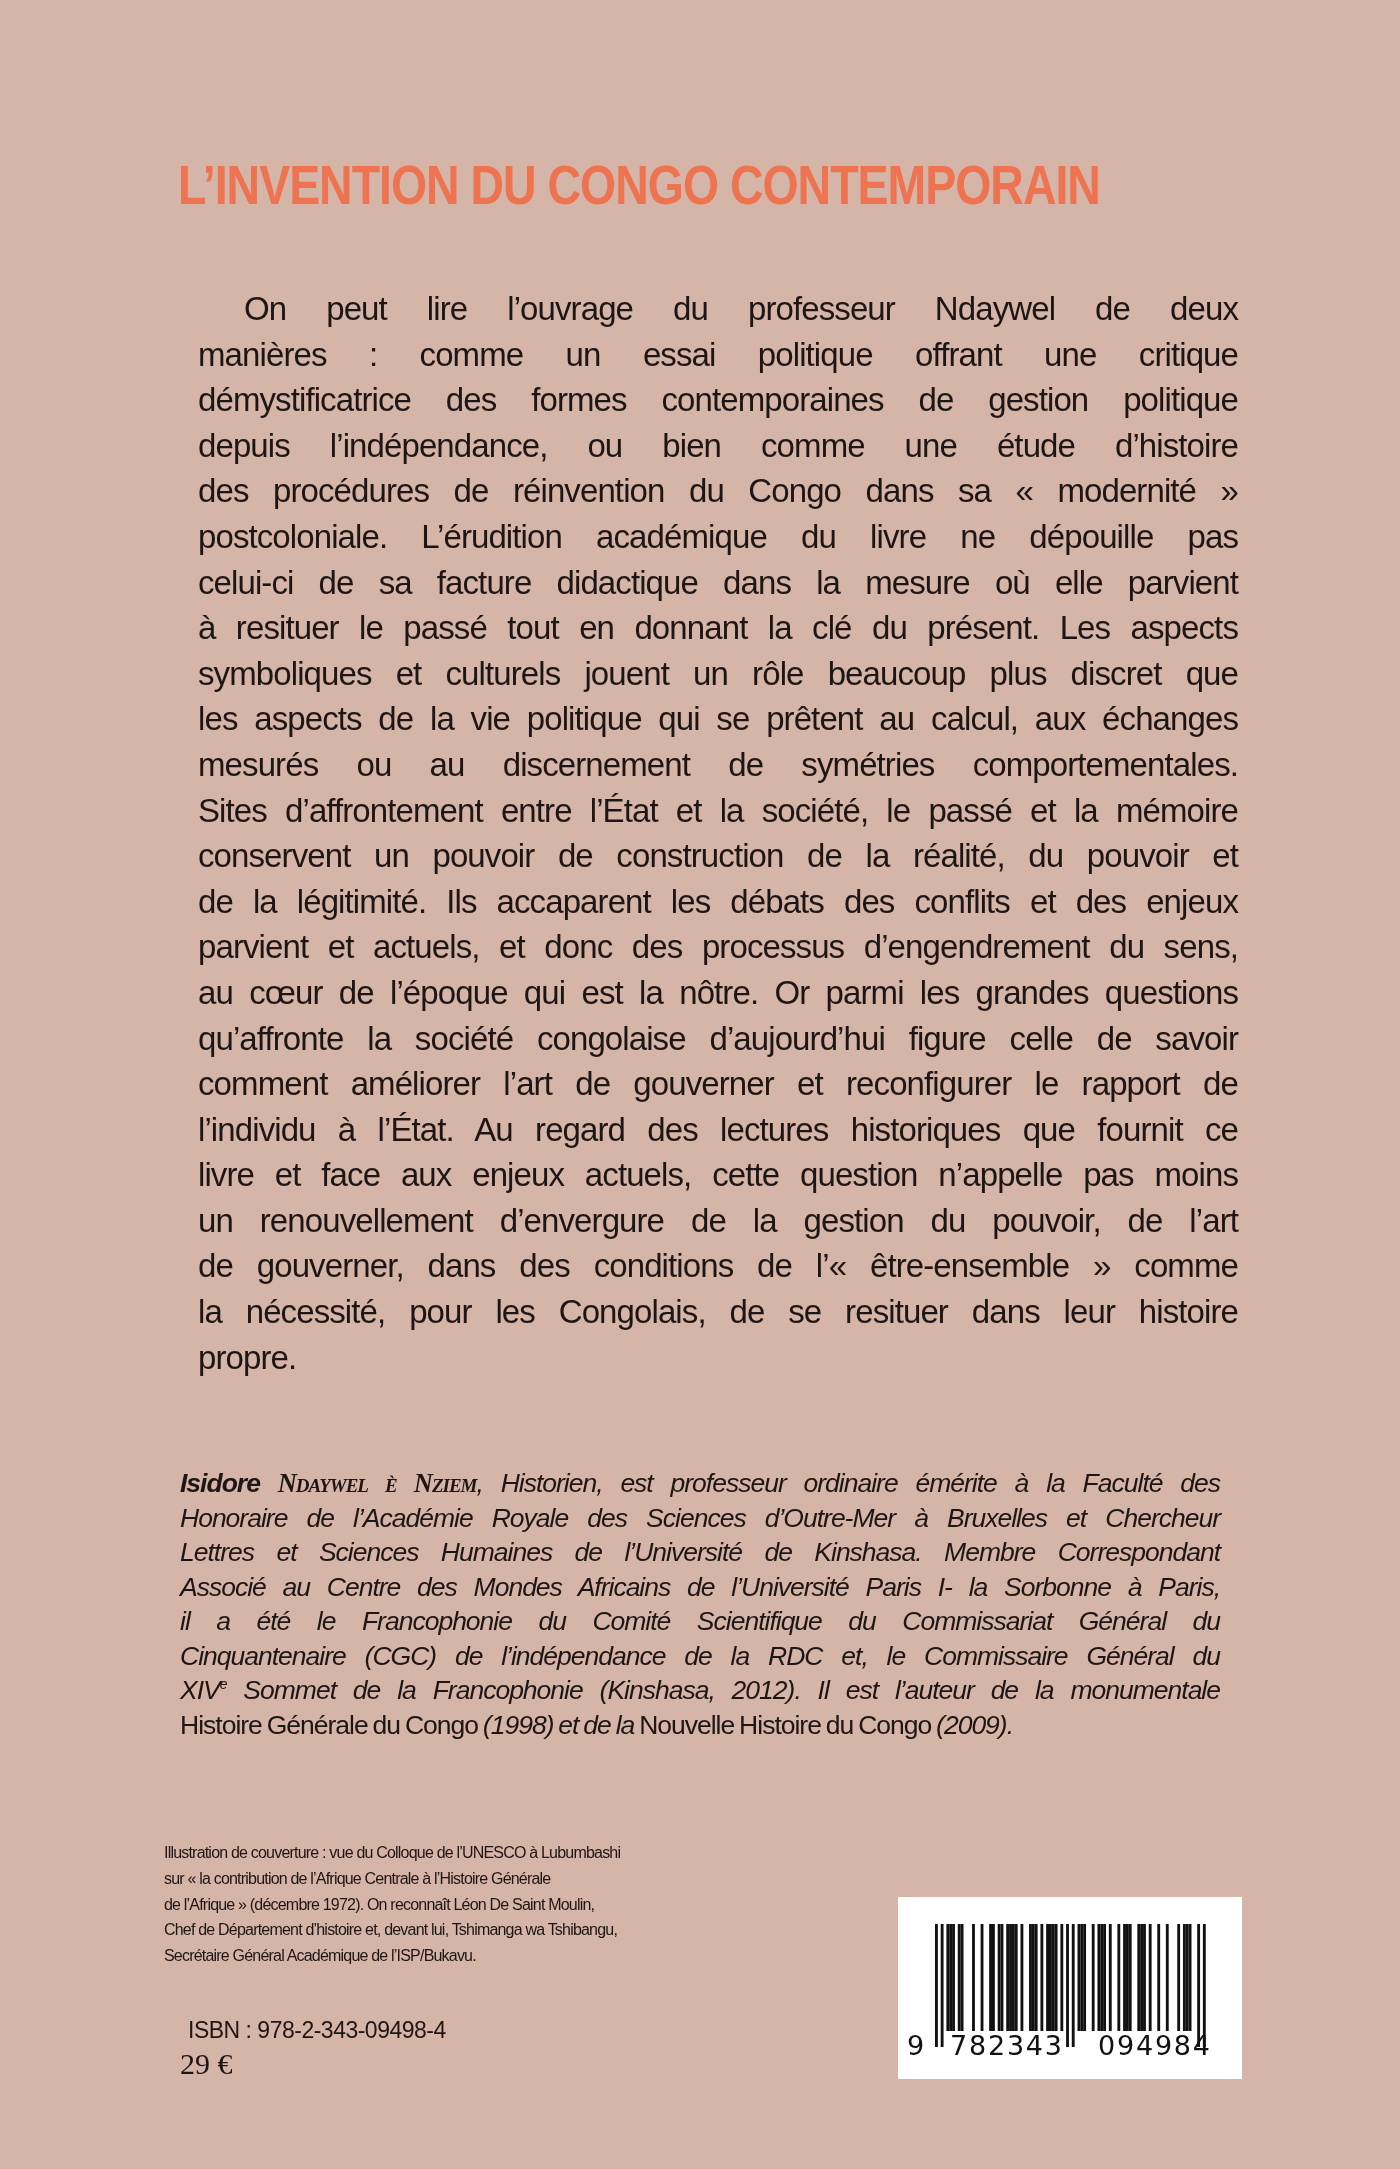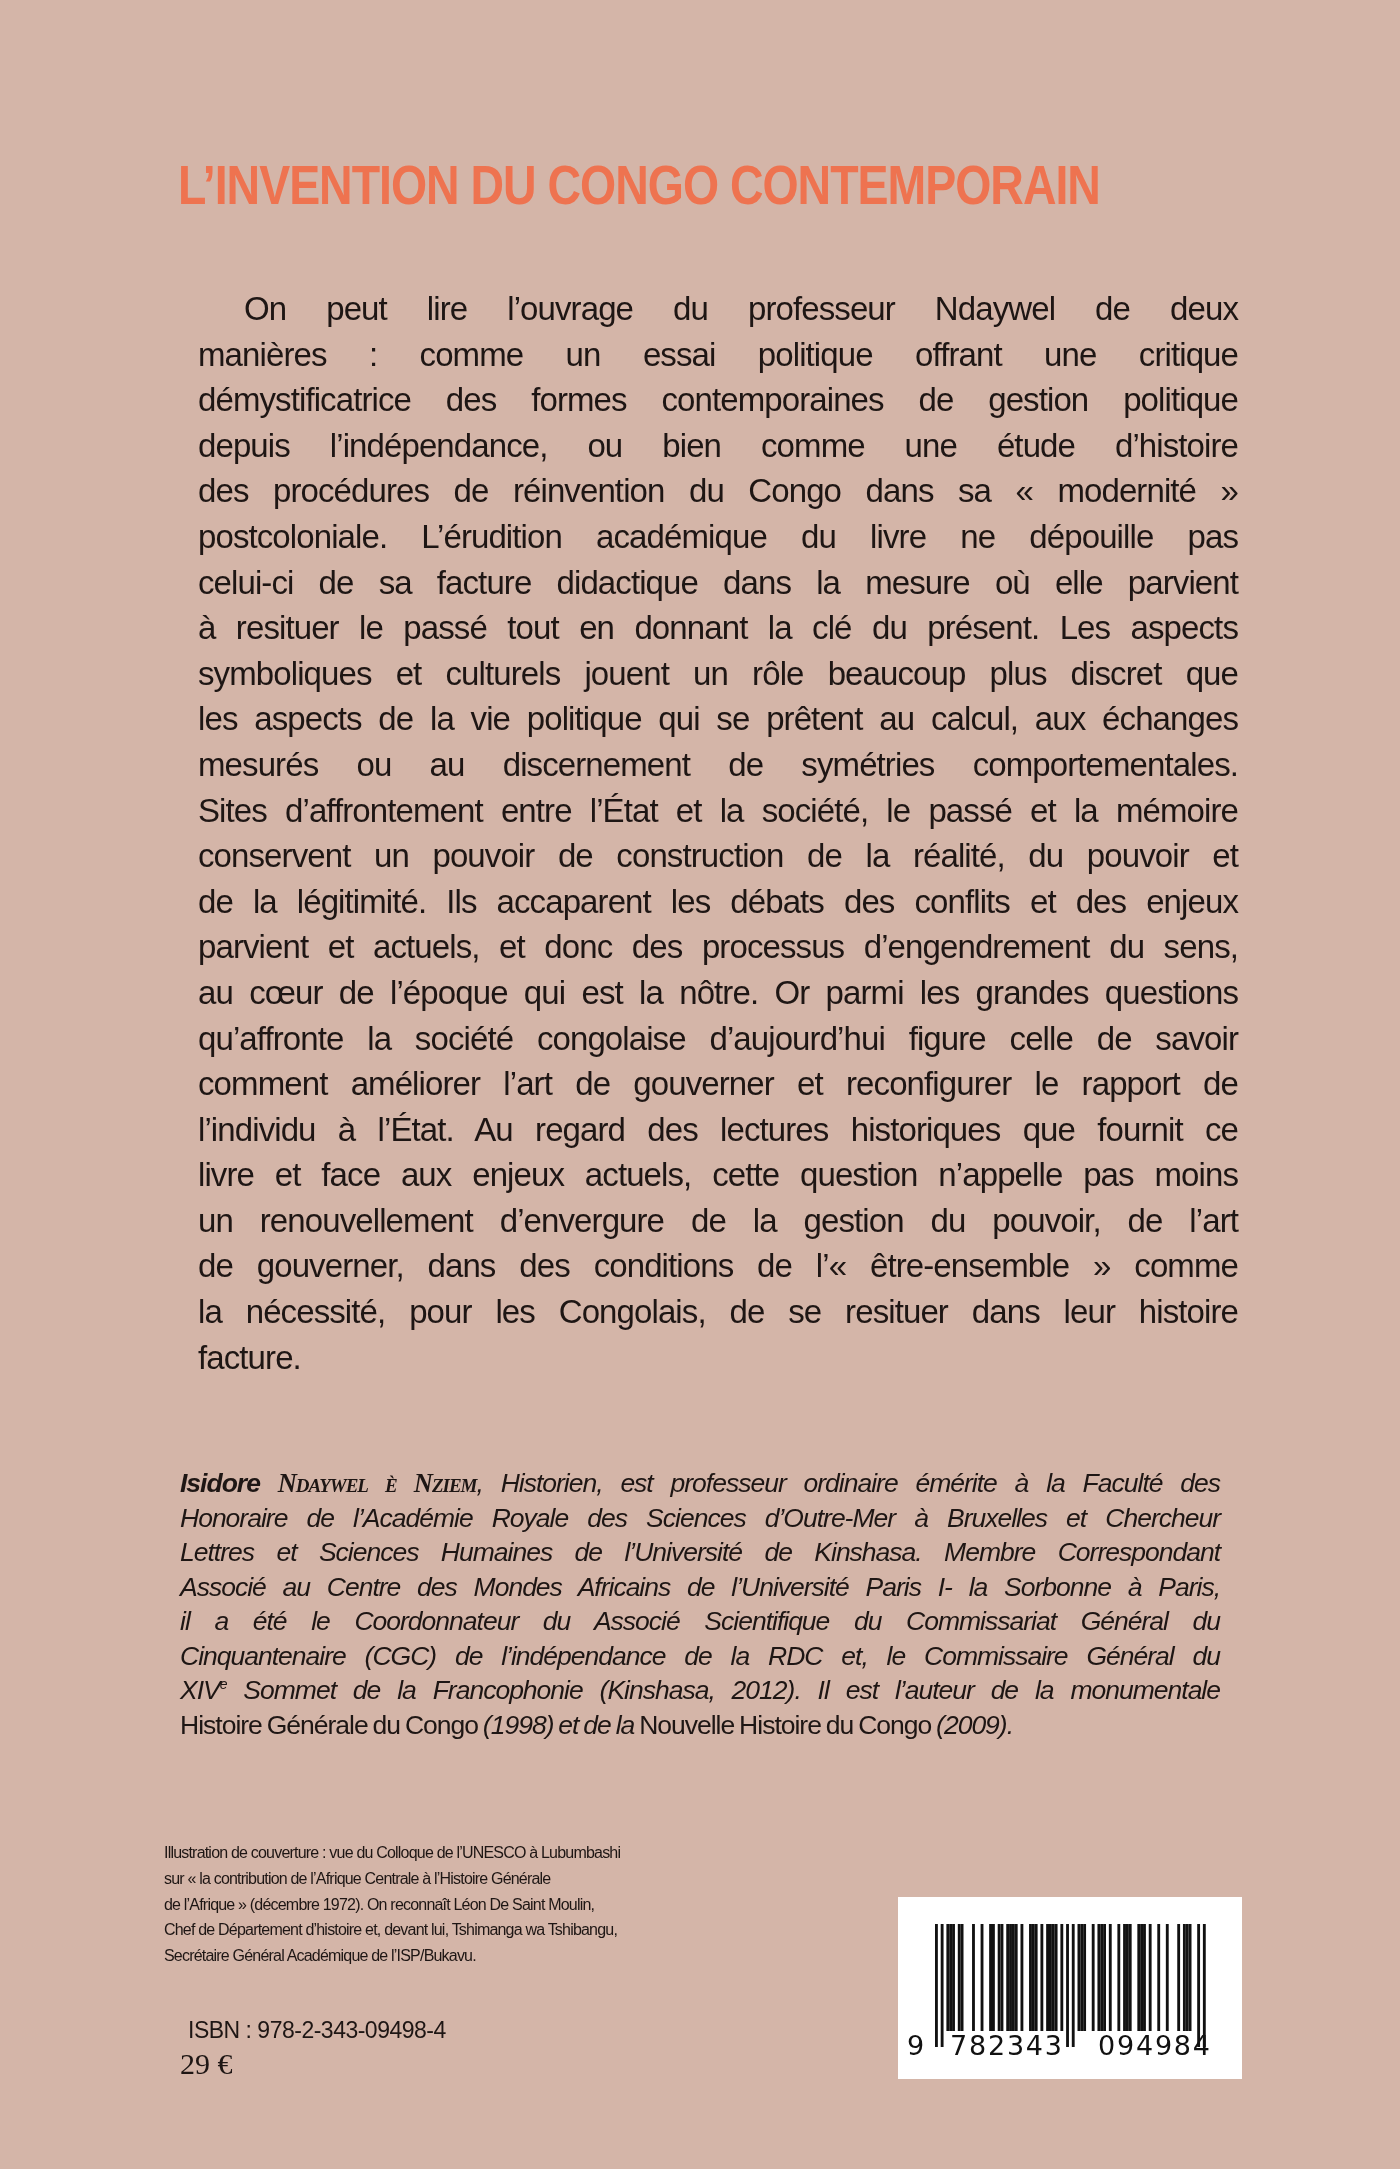--- a/index.html
+++ b/index.html
@@ -168,29 +168,29 @@
   <span class="line">de la légitimité. Ils accaparent les débats des conflits et des enjeux</span>
   <span class="line">parvient et actuels, et donc des processus d’engendrement du sens,</span>
   <span class="line">au cœur de l’époque qui est la nôtre. Or parmi les grandes questions</span>
   <span class="line">qu’affronte la société congolaise d’aujourd’hui figure celle de savoir</span>
   <span class="line">comment améliorer l’art de gouverner et reconfigurer le rapport de</span>
   <span class="line">l’individu à l’État. Au regard des lectures historiques que fournit ce</span>
   <span class="line">livre et face aux enjeux actuels, cette question n’appelle pas moins</span>
   <span class="line">un renouvellement d’envergure de la gestion du pouvoir, de l’art</span>
   <span class="line">de gouverner, dans des conditions de l’« être-ensemble » comme</span>
   <span class="line">la nécessité, pour les Congolais, de se resituer dans leur histoire</span>
-  <span class="line last">facture.</span>
+  <span class="line last">propre.</span>
 </div>
 
 <div class="bio">
   <span class="line"><span class="author">Isidore</span> <span class="sc">Ndaywel è Nziem</span><span>, Historien, est professeur ordinaire émérite à la Faculté des</span></span>
   <span class="line">Honoraire de l’Académie Royale des Sciences d’Outre-Mer à Bruxelles et Chercheur</span>
   <span class="line">Lettres et Sciences Humaines de l’Université de Kinshasa. Membre Correspondant</span>
   <span class="line">Associé au Centre des Mondes Africains de l’Université Paris I- la Sorbonne à Paris,</span>
-  <span class="line">il a été le Coordonnateur du Associé Scientifique du Commissariat Général du</span>
+  <span class="line">il a été le Francophonie du Comité Scientifique du Commissariat Général du</span>
   <span class="line">Cinquantenaire (CGC) de l’indépendance de la RDC et, le Commissaire Général du</span>
   <span class="line"><span>XIV</span><sup>e</sup><span> Sommet de la Francophonie (Kinshasa, 2012). Il est l’auteur de la monumentale</span></span>
   <span class="line last"><span class="upright">Histoire Générale du Congo</span><span> (1998) et de la </span><span class="upright">Nouvelle Histoire du Congo</span><span> (2009).</span></span>
 </div>
 
 <div class="credits">
   <span class="line">Illustration de couverture : vue du Colloque de l’UNESCO à Lubumbashi</span>
   <span class="line">sur « la contribution de l’Afrique Centrale à l’Histoire Générale</span>
   <span class="line">de l’Afrique » (décembre 1972). On reconnaît Léon De Saint Moulin,</span>
   <span class="line">Chef de Département d’histoire et, devant lui, Tshimanga wa Tshibangu,</span>

